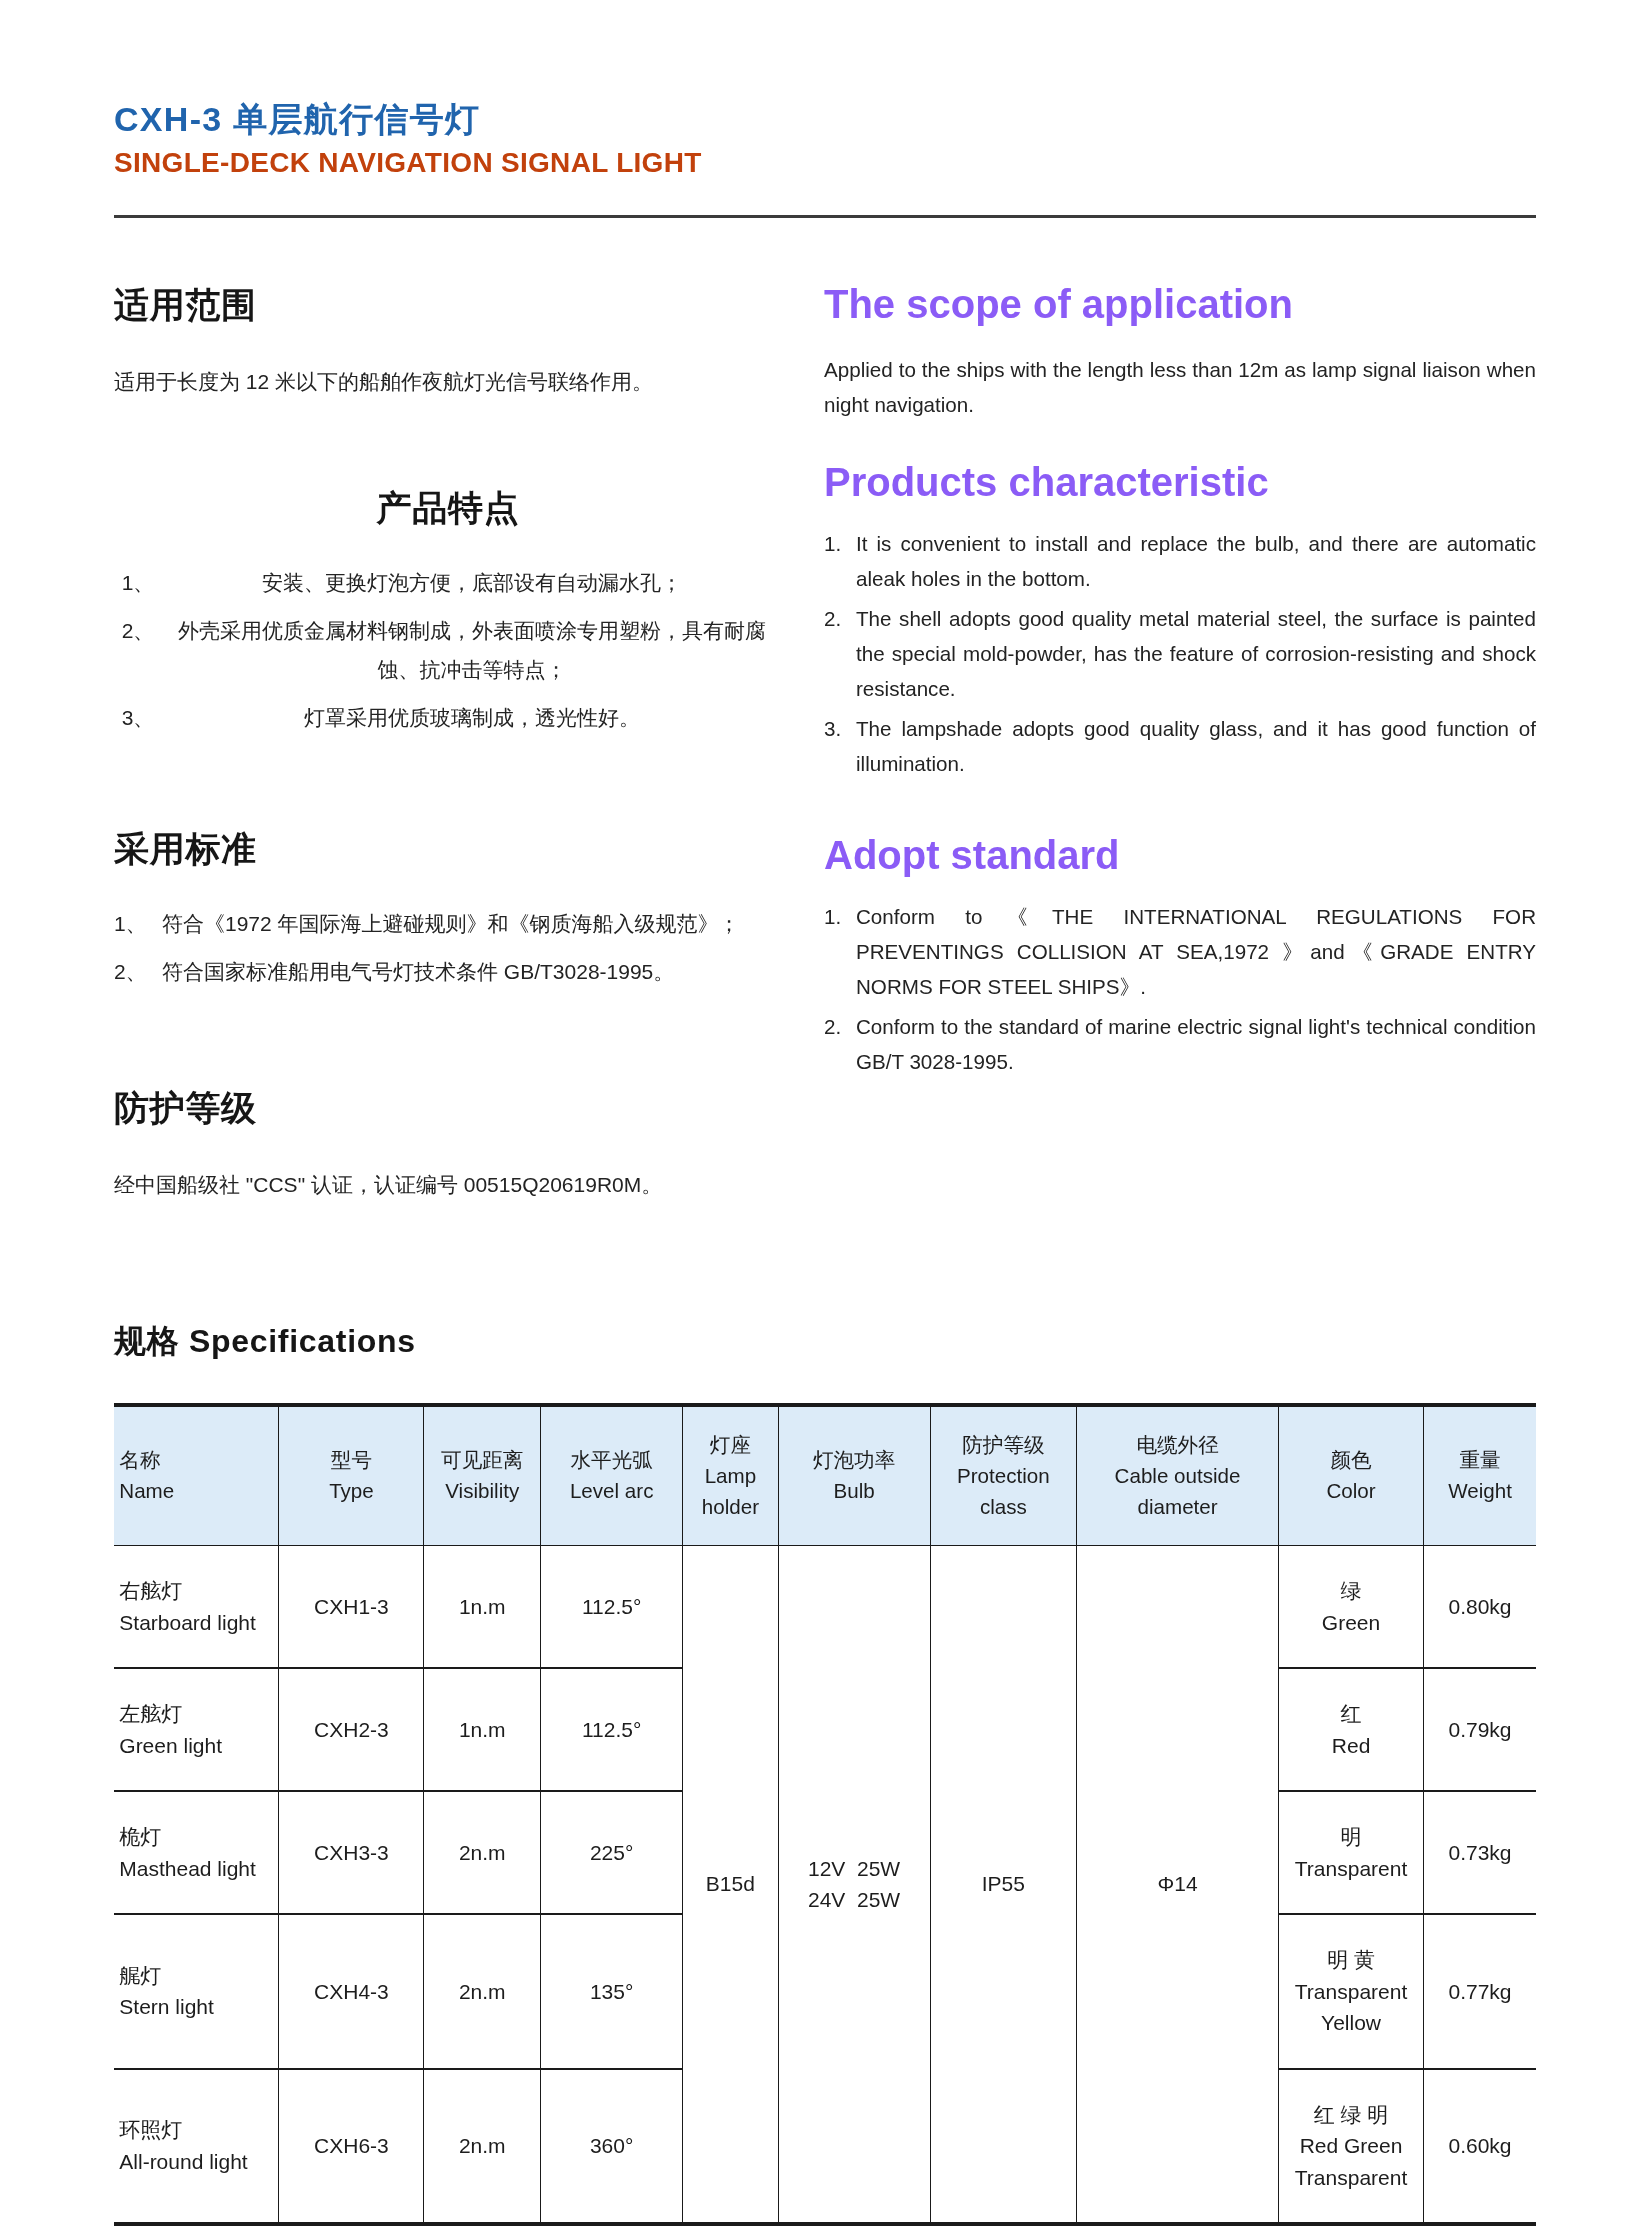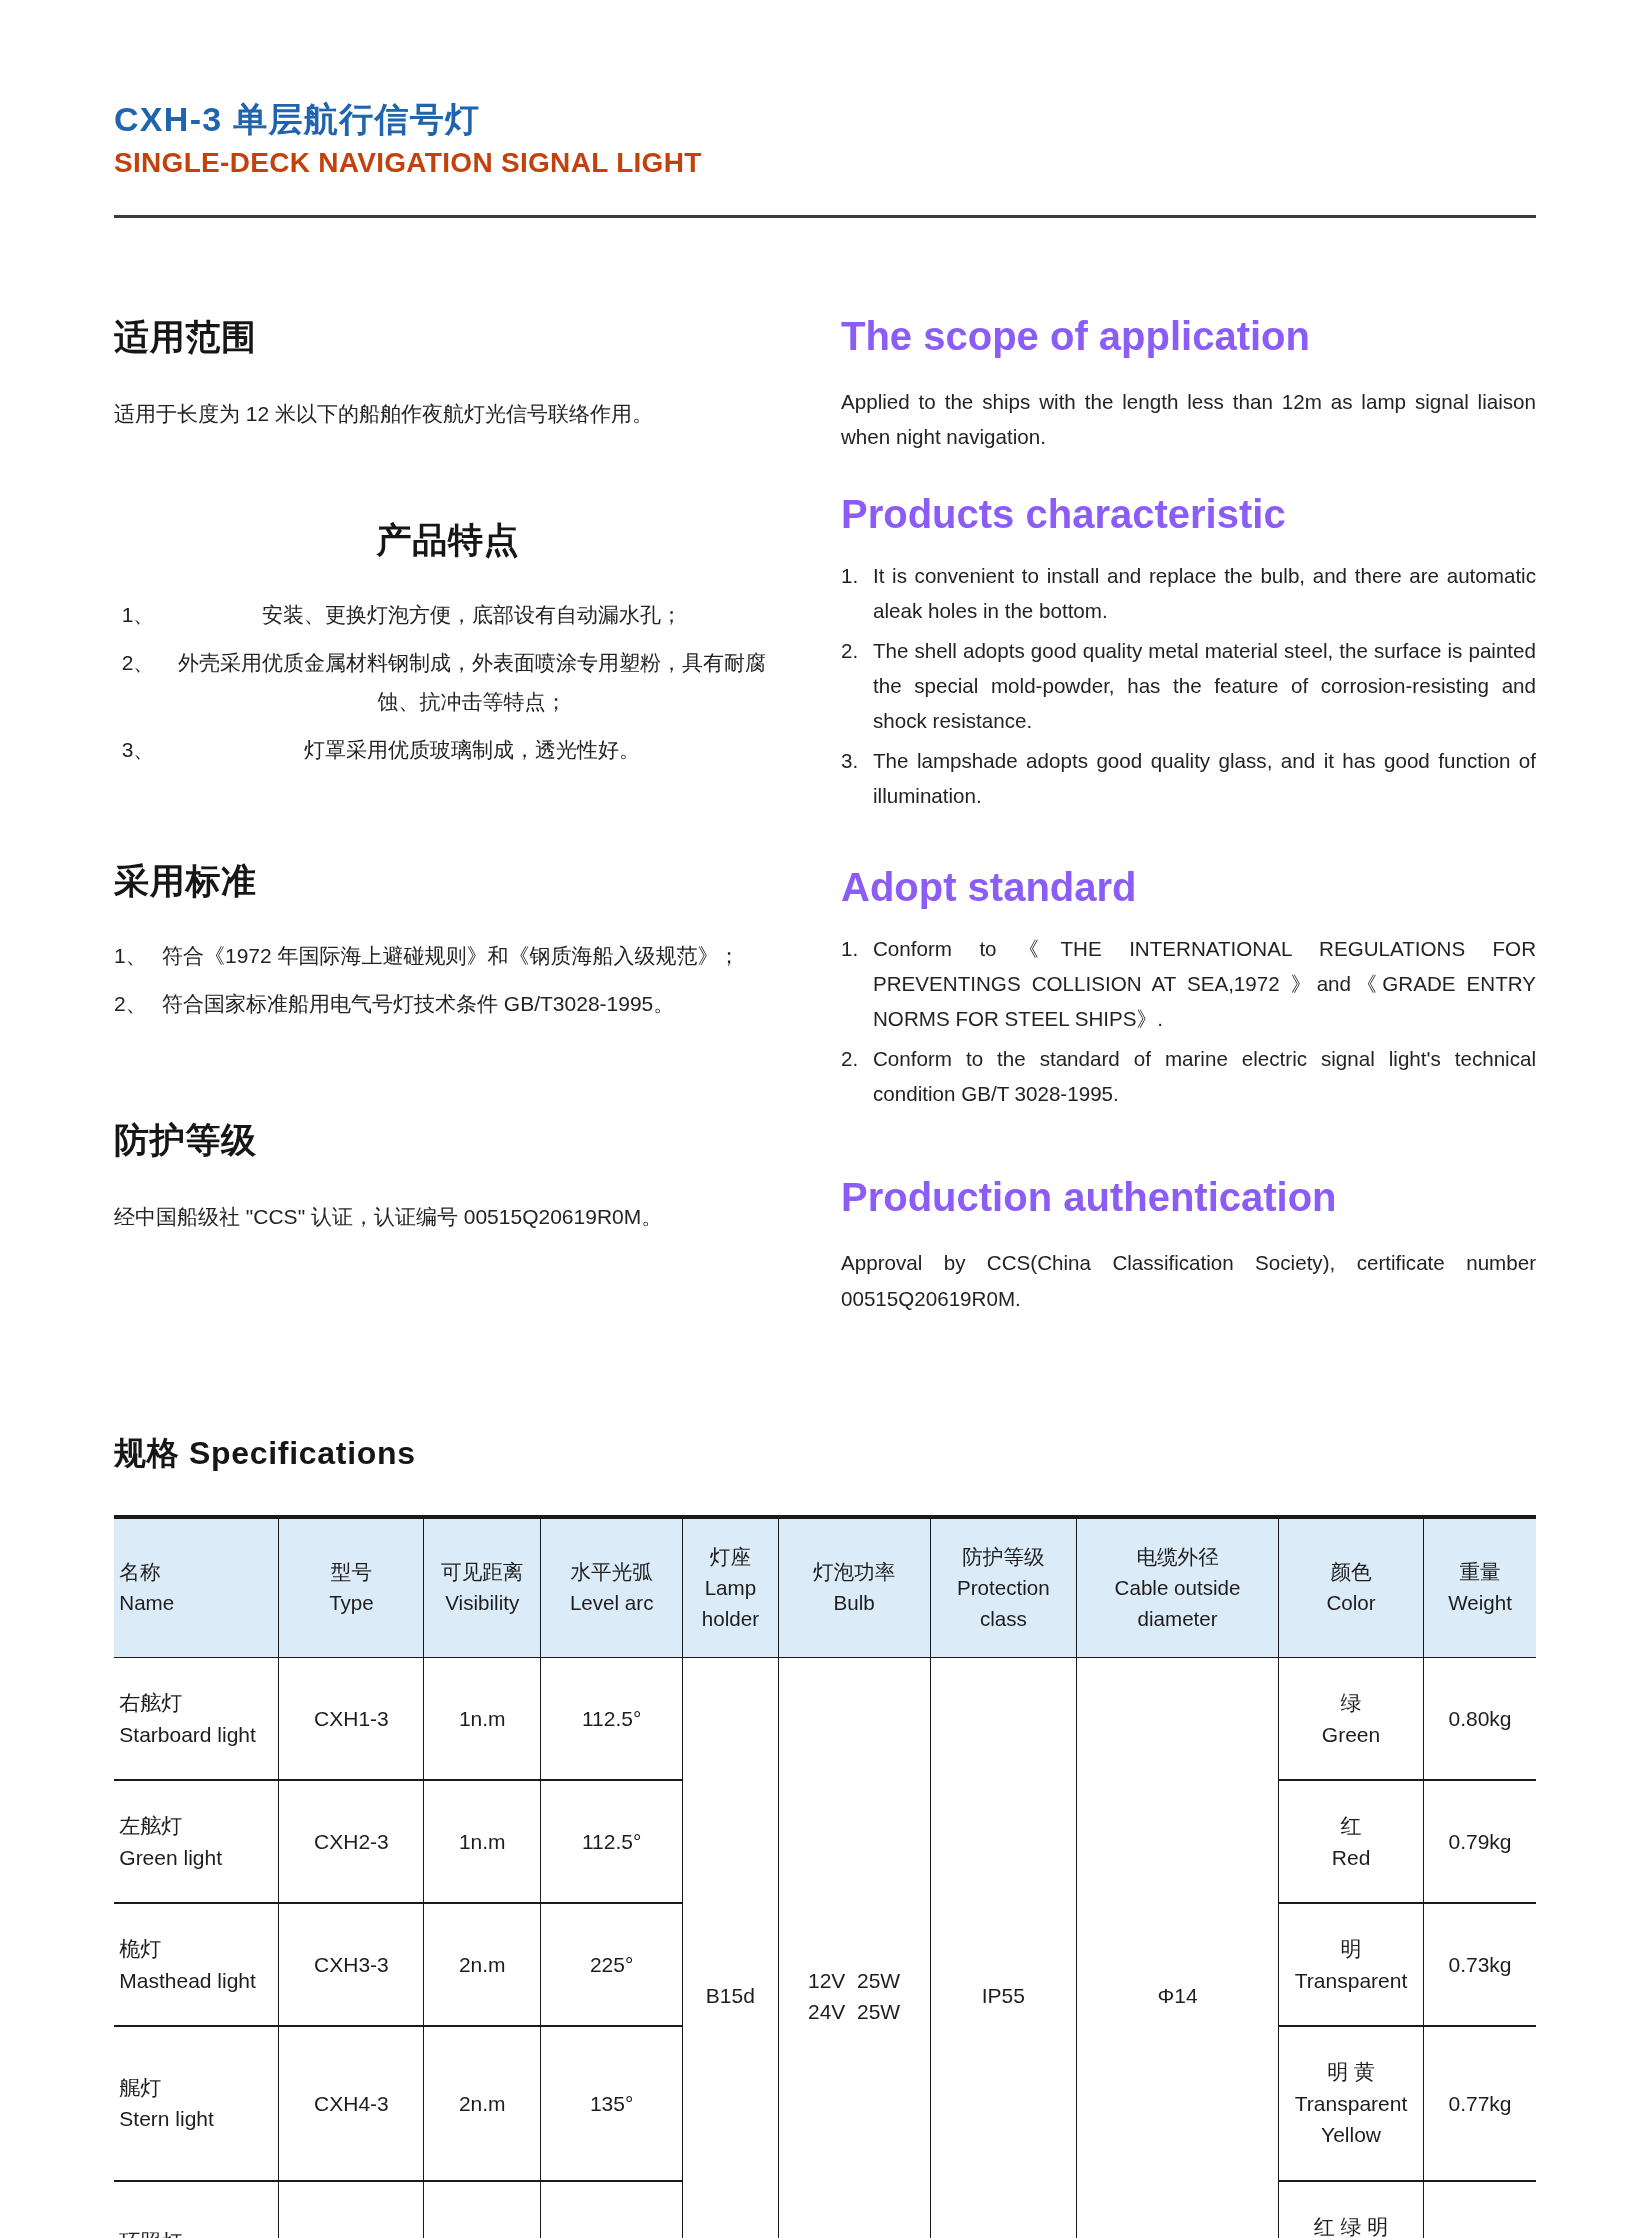--- a/index.html
+++ b/index.html
@@ -31,22 +31,22 @@
   .top-divider {
     height: 2.7px;
     background: #3b3b3b;
     margin-top: 36px;
   }
 
   
   .cols {
     display: grid;
     grid-template-columns: 668px 1fr;
-    column-gap: 59px;
-    margin-top: 96px;
+    column-gap: 42px;
+    margin-top: 64px;
   }
   .h-cn {
     font-size: 35px;
     font-weight: 700;
     color: #161616;
     letter-spacing: 0.7px;
   }
   .h-en {
     font-size: 40px;
     font-weight: 700;
@@ -220,24 +220,20 @@
             <span>1.</span>
             <span>Conform to《THE INTERNATIONAL REGULATIONS FOR PREVENTINGS COLLISION AT SEA,1972 》and《GRADE ENTRY NORMS FOR STEEL SHIPS》.</span>
           </div>
           <div class="item">
             <span>2.</span>
             <span>Conform to the standard of marine electric signal light's technical condition GB/T 3028-1995.</span>
           </div>
         </div>
       </div>
 
-      <div class="sec-auth-en">
-        <div class="h-en">Production authentication</div>
-        <div class="body-en">Approval by CCS(China Classification Society), certificate number 00515Q20619R0M.</div>
-      </div>
     </div>
   </div>
 
   <div class="specs">
     <div class="specs-heading">规格 Specifications</div>
 
     <table class="spec-table">
       <colgroup>
         <col style="width:11.6%">
           <col style="width:10.2%">

